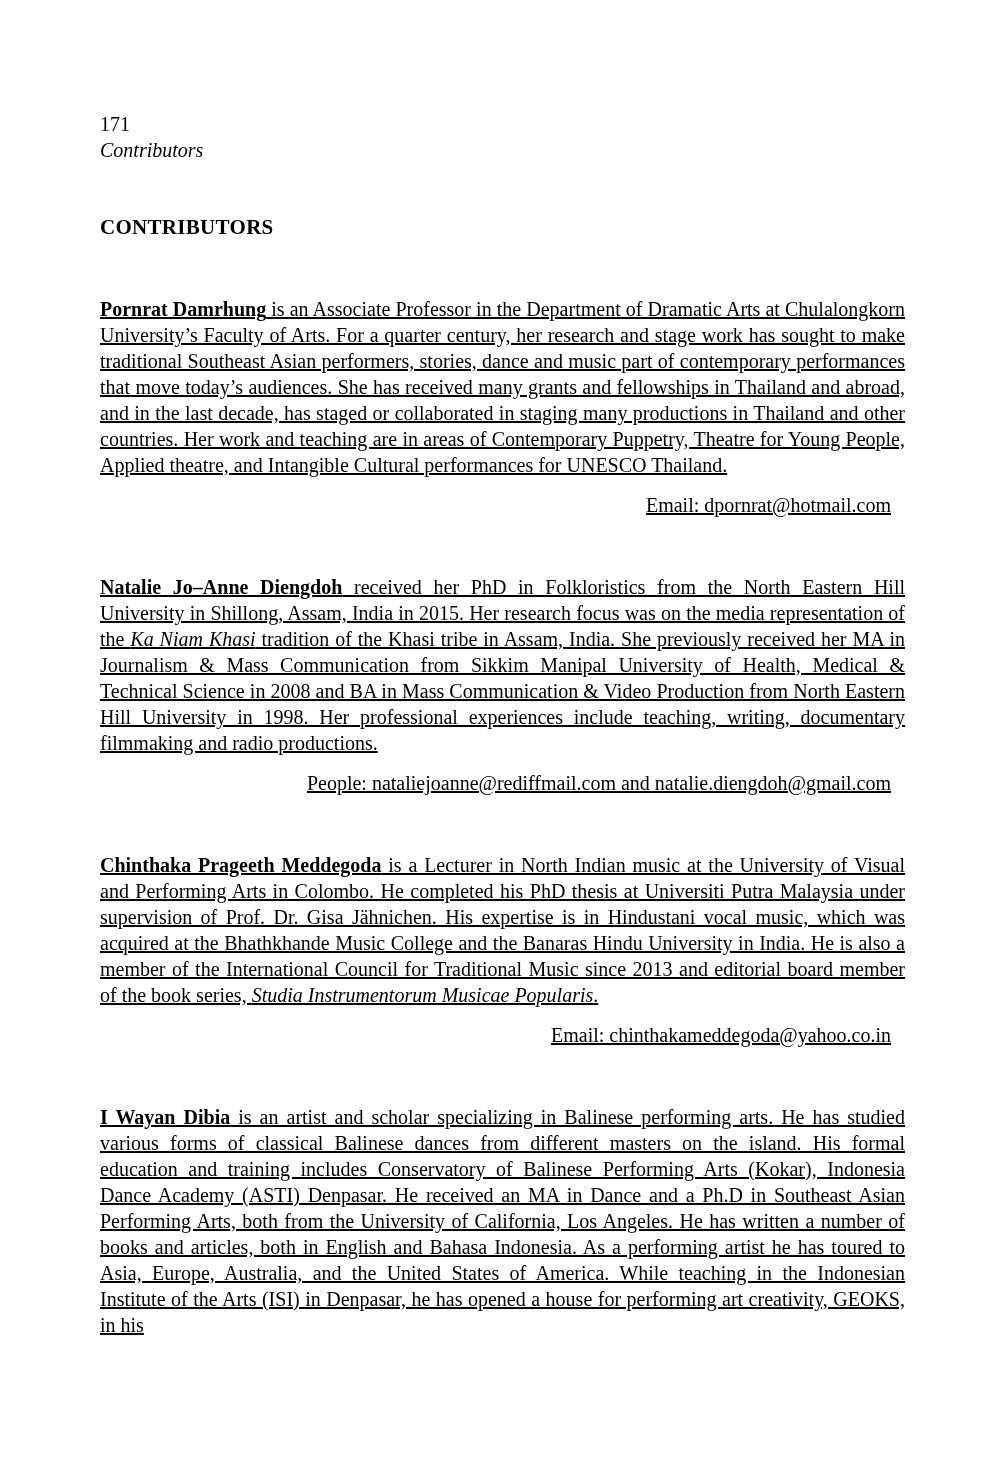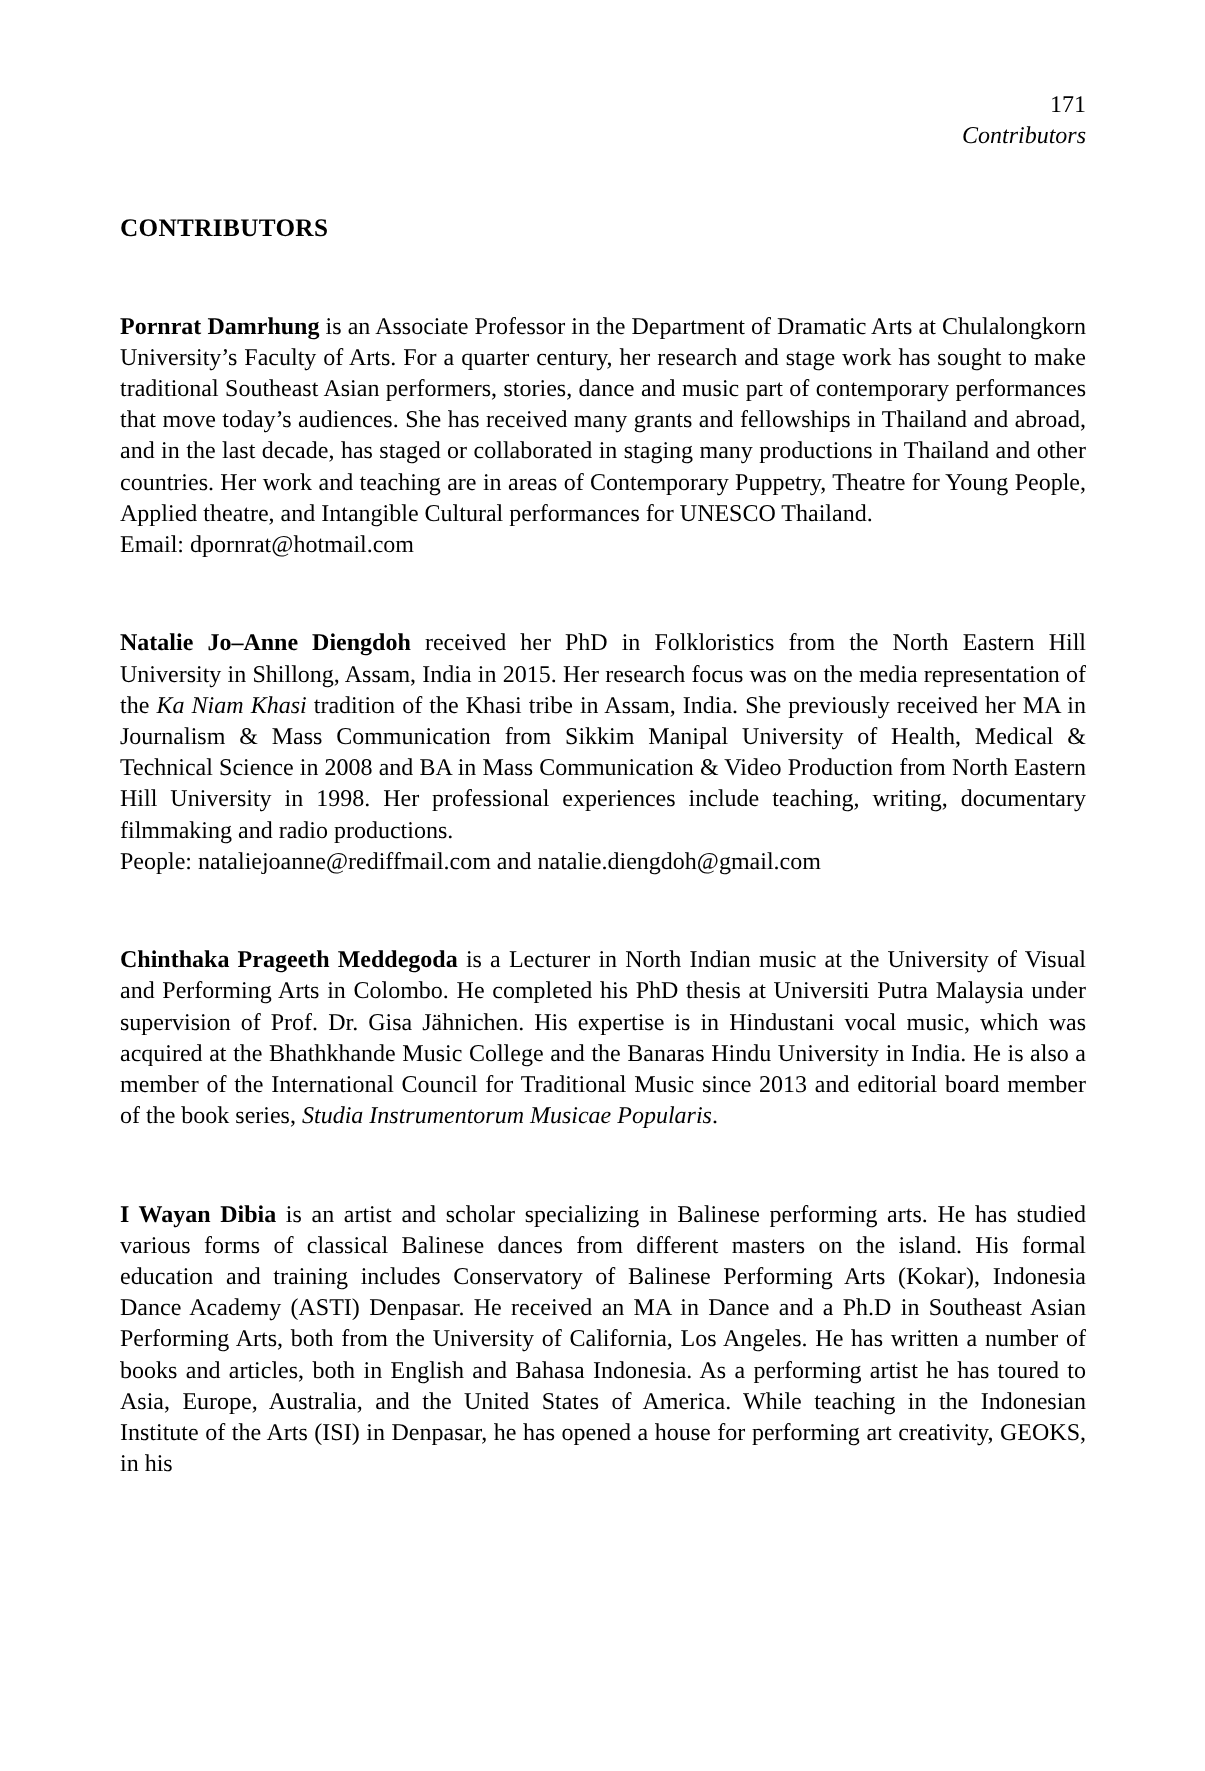--- a/index.html
+++ b/index.html
@@ -12,48 +12,49 @@
   .page {
     position: relative;
     width: 1004px;
     height: 1476px;
     box-sizing: border-box;
     padding: 74px 99px 0 100px;
     background: #ffffff;
     overflow: hidden;
   }
   .page-header {
-    text-align: right;
     font-size: 20px;
     line-height: 26px;
+    margin-top: 37px;
   }
   .running-title {
     font-style: italic;
   }
   .section-heading {
     margin: 52px 0 0 0;
     font-size: 21px;
     font-weight: bold;
     letter-spacing: 0.3px;
   }
   .entry {
     margin-top: 56px;
     font-size: 20px;
     line-height: 26px;
+    text-decoration: underline;
   }
   .entry:first-of-type {
     margin-top: 58px;
   }
   .bio {
     margin: 0;
     text-align: justify;
   }
   .email-line {
-    margin: 0;
-    text-align: left;
+    margin: 14px;
+    text-align: right;
   }
   .bold { font-weight: bold; }
   .italic { font-style: italic; }
 </style>
 </head>
 <body>
 
 <div class="page">
 
   <div class="page-header">
@@ -68,19 +69,20 @@
     <p class="email-line">Email: dpornrat@hotmail.com</p>
   </div>
 
   <div class="entry">
     <p class="bio"><span class="bold">Natalie Jo–Anne Diengdoh</span><span> received her PhD in Folkloristics from the North Eastern Hill University in Shillong, Assam, India in 2015. Her research focus was on the media representation of the </span><span class="italic">Ka Niam Khasi</span><span> tradition of the Khasi tribe in Assam, India. She previously received her MA in Journalism &amp; Mass Communication from Sikkim Manipal University of Health, Medical &amp; Technical Science in 2008 and BA in Mass Communication &amp; Video Production from North Eastern Hill University in 1998. Her professional experiences include teaching, writing, documentary filmmaking and radio productions.</span></p>
     <p class="email-line">People: nataliejoanne@rediffmail.com and natalie.diengdoh@gmail.com</p>
   </div>
 
   <div class="entry">
     <p class="bio"><span class="bold">Chinthaka Prageeth Meddegoda</span><span> is a Lecturer in North Indian music at the University of Visual and Performing Arts in Colombo. He completed his PhD thesis at Universiti Putra Malaysia under supervision of Prof. Dr. Gisa Jähnichen. His expertise is in Hindustani vocal music, which was acquired at the Bhathkhande Music College and the Banaras Hindu University in India. He is also a member of the International Council for Traditional Music since 2013 and editorial board member of the book series, </span><span class="italic">Studia Instrumentorum Musicae Popularis</span><span>.</span></p>
+    <p class="email-line">Email: chinthakameddegoda@yahoo.co.in</p>
   </div>
 
   <div class="entry">
     <p class="bio"><span class="bold">I Wayan Dibia</span><span> is an artist and scholar specializing in Balinese performing arts. He has studied various forms of classical Balinese dances from different masters on the island. His formal education and training includes Conservatory of Balinese Performing Arts (Kokar), Indonesia Dance Academy (ASTI) Denpasar. He received an MA in Dance and a Ph.D in Southeast Asian Performing Arts, both from the University of California, Los Angeles. He has written a number of books and articles, both in English and Bahasa Indonesia. As a performing artist he has toured to Asia, Europe, Australia, and the United States of America. While teaching in the Indonesian Institute of the Arts (ISI) in Denpasar, he has opened a house for performing art creativity, GEOKS, in his</span></p>
   </div>
 
 </div>
 
 </body></html>

